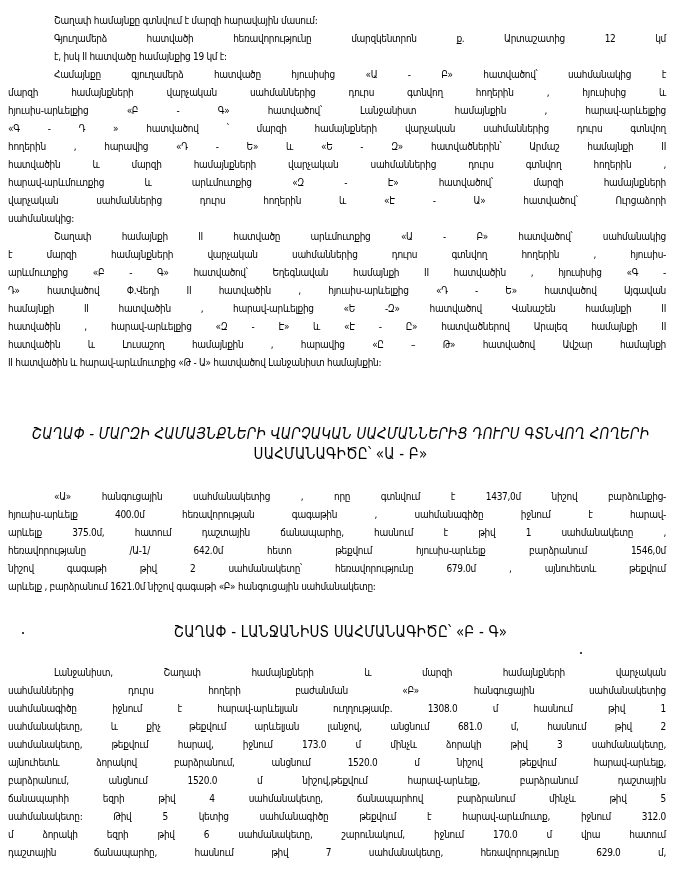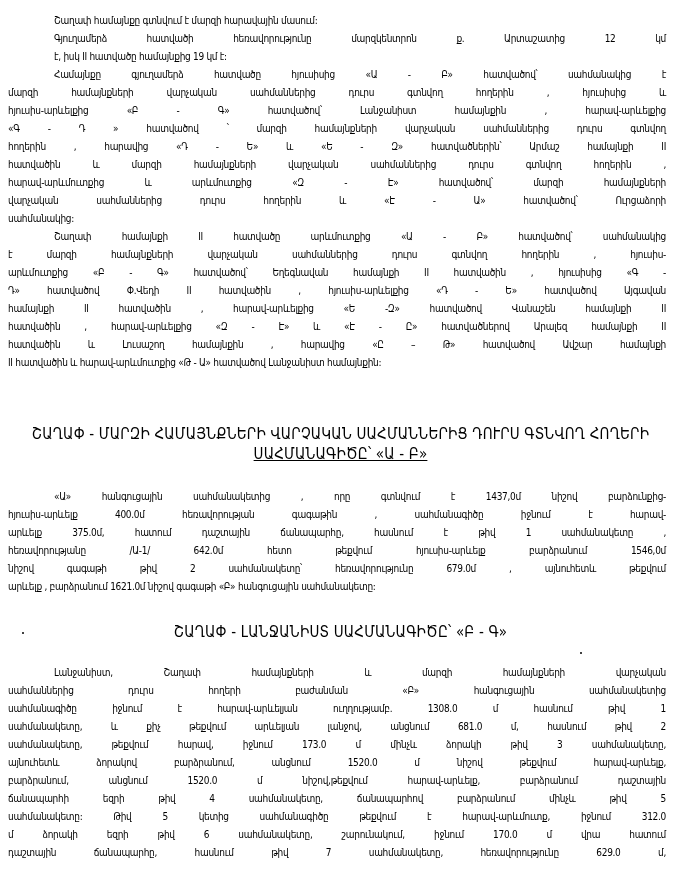--- a/index.html
+++ b/index.html
@@ -45,22 +45,22 @@
 
   <div class="line ind" style="top:228px">Շաղափ համայնքի II հատվածը արևմուտքից «Ա - Բ» հատվածով՝ սահմանակից</div>
   <div class="line" style="top:264px">արևմուտքից «Բ - Գ» հատվածով՝ Եղեգնավան համայնքի II հատվածին , հյուսիսից «Գ -</div>
   <div class="line" style="top:246px">է մարզի համայնքների վարչական սահմաններից դուրս գտնվող հողերին , հյուսիս-</div>
   <div class="line" style="top:282px">Դ» հատվածով Փ.Վեդի II հատվածին , հյուսիս-արևելքից «Դ - Ե» հատվածով Այգավան</div>
   <div class="line" style="top:300px">համայնքի II հատվածին , հարավ-արևելքից «Ե -Զ» հատվածով Վանաշեն համայնքի II</div>
   <div class="line" style="top:336px">հատվածին և Լուսաշող համայնքին , հարավից «Ը – Թ» հատվածով Ավշար համայնքի</div>
   <div class="line" style="top:318px">հատվածին , հարավ-արևելքից «Զ - Է» և «Է - Ը» հատվածներով Արալեզ համայնքի II</div>
   <div class="line last" style="top:354px">II հատվածին և հարավ-արևմուտքից «Թ - Ա» հատվածով Լանջանիստ համայնքին:</div>
 
-  <div class="heading" style="top:424px"><span style="display: inline-block;">ՇԱՂԱՓ - ՄԱՐԶԻ ՀԱՄԱՅՆՔՆԵՐԻ ՎԱՐՉԱԿԱՆ ՍԱՀՄԱՆՆԵՐԻՑ ԴՈՒՐՍ ԳՏՆՎՈՂ ՀՈՂԵՐԻ</span></div>
-  <div class="heading" style="top:444px"><span style="display: inline-block; text-decoration: underline;">ՍԱՀՄԱՆԱԳԻԾԸ՝ «Ա - Բ»</span></div>
+  <div class="heading" style="top:424px"><span style="display: inline-block; font-style: italic;">ՇԱՂԱՓ - ՄԱՐԶԻ ՀԱՄԱՅՆՔՆԵՐԻ ՎԱՐՉԱԿԱՆ ՍԱՀՄԱՆՆԵՐԻՑ ԴՈՒՐՍ ԳՏՆՎՈՂ ՀՈՂԵՐԻ</span></div>
+  <div class="heading" style="top:444px"><span style="display: inline-block;">ՍԱՀՄԱՆԱԳԻԾԸ՝ «Ա - Բ»</span></div>
 
   <div class="line ind" style="top:488px">«Ա» հանգուցային սահմանակետից , որը գտնվում է 1437,0մ նիշով բարձունքից-</div>
   <div class="line" style="top:506px">հյուսիս-արևելք 400.0մ հեռավորության գագաթին , սահմանագիծը իջնում է հարավ-</div>
   <div class="line" style="top:524px">արևելք 375.0մ, հատում դաշտային ճանապարհը, հասնում է թիվ 1 սահմանակետը ,</div>
   <div class="line" style="top:542px">հեռավորությանը /Ա-1/ 642.0մ հետո թեքվում հյուսիս-արևելք բարձրանում 1546,0մ</div>
   <div class="line" style="top:560px">նիշով գագաթի թիվ 2 սահմանակետը՝ հեռավորությունը 679.0մ , այնուհետև թեքվում</div>
   <div class="line last" style="top:578px">արևելք , բարձրանում 1621.0մ նիշով գագաթի «Բ» հանգուցային սահմանակետը:</div>
 
   <div class="dot" style="left:22px; top:632px"></div>
   <div class="heading" style="top:622px"><span style="display: inline-block; text-align: center;">ՇԱՂԱՓ - ԼԱՆՋԱՆԻՍՏ ՍԱՀՄԱՆԱԳԻԾԸ՝ «Բ - Գ»</span></div>

